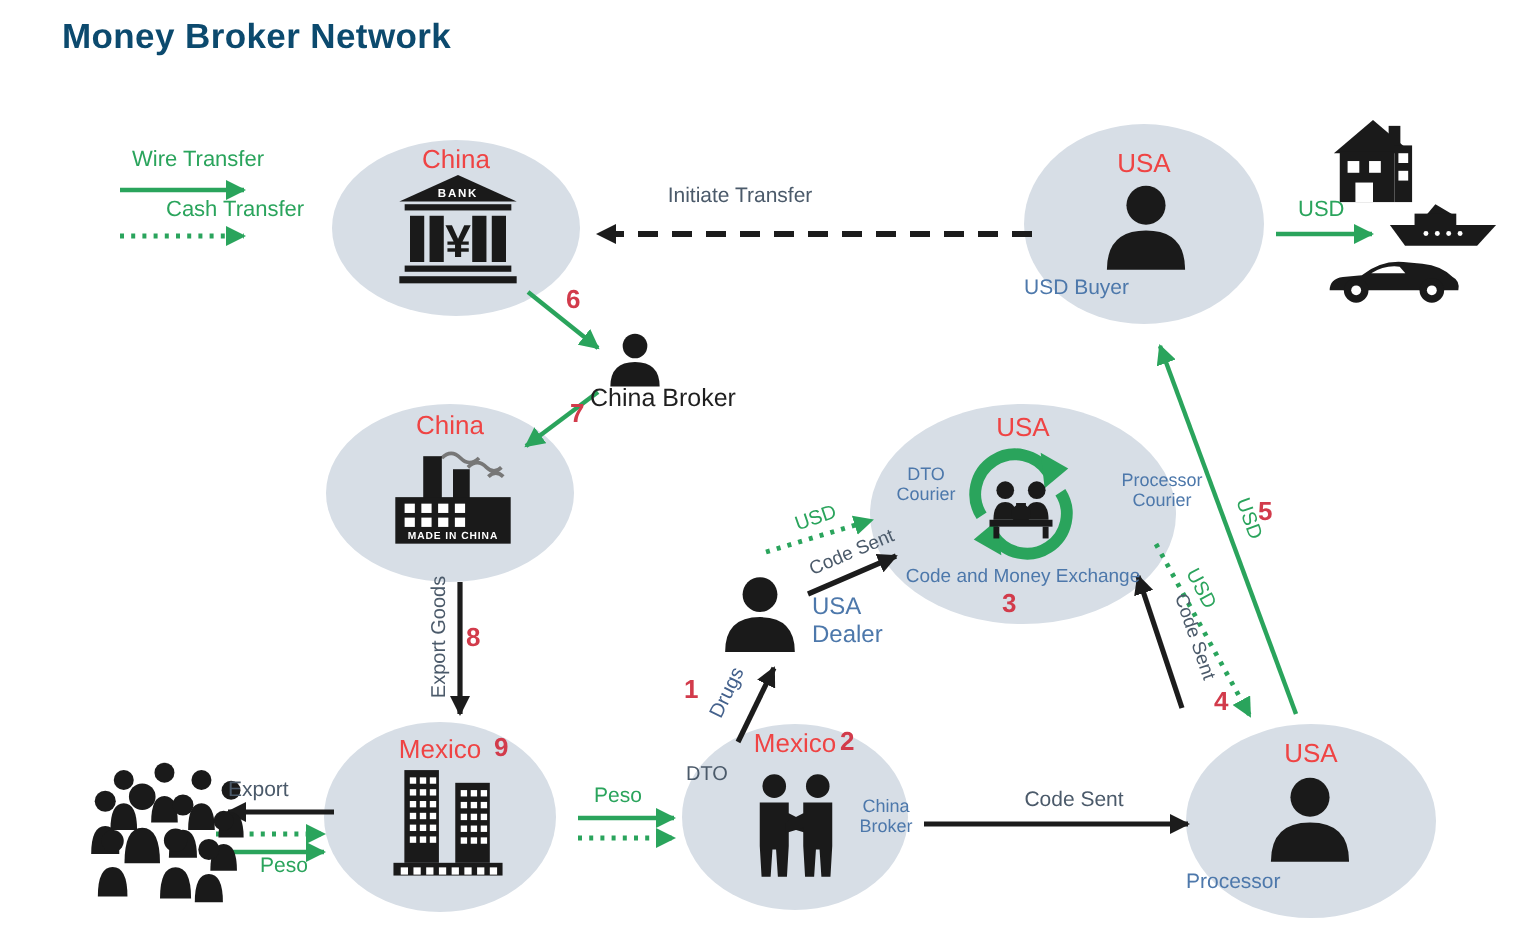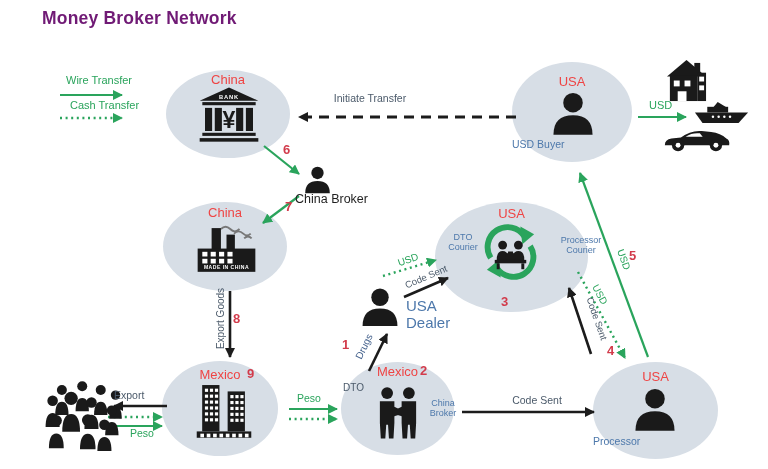--- a/index.html
+++ b/index.html
@@ -1,17 +1,17 @@
 <!DOCTYPE html>
 <html><head>
 <meta charset="utf-8">
 <style>
   html,body{margin:0;padding:0;background:#fff;}
   .stage{position:relative;width:768px;height:469px;background:#ffffff;font-family:"Liberation Sans",sans-serif;overflow:hidden;}
-  .title{position:absolute;left:42px;top:8px;font-size:17.5px;font-weight:700;color:#701a75;letter-spacing:.2px;}
+  .title{position:absolute;left:31px;top:8px;font-size:17.5px;font-weight:700;color:#0c4a6e;letter-spacing:.2px;}
   .ellipse{position:absolute;background:#d7dee6;border-radius:50%;}
   .lbl{position:absolute;white-space:nowrap;font-size:10.5px;}
   .green{color:#2aa45c;}
   .slate{color:#4b5a6a;}
   .blue{color:#4d78ab;}
   .dblue{color:#44618c;}
   .center{text-align:center;}
   .wrap{white-space:normal;line-height:1.15;}
   .num{position:absolute;color:#d23b4b;font-size:13px;font-weight:700;white-space:nowrap;}
   .ntitle{position:absolute;text-align:center;color:#ef4444;font-size:13px;white-space:nowrap;}
@@ -21,21 +21,21 @@
   .overlay{position:absolute;left:0;top:0;pointer-events:none;}
 </style>
 </head>
 <body>
 
 <div class="stage">
 
   <div class="title">Money Broker Network</div>
 
   <div class="lbl green" style="left:66px;top:74px;font-size:11px;">Wire Transfer</div>
-  <div class="lbl green" style="left:70px;top:99px;font-size:11px;">Cash Transfer</div>
+  <div class="lbl green" style="left:83px;top:99px;font-size:11px;">Cash Transfer</div>
 
   <div class="ellipse" style="left:166px;top:70px;width:124px;height:88px;"></div>
   <div class="ellipse" style="left:512px;top:62px;width:120px;height:100px;"></div>
   <div class="ellipse" style="left:163px;top:202px;width:124px;height:89px;"></div>
   <div class="ellipse" style="left:162px;top:361px;width:116px;height:95px;"></div>
   <div class="ellipse" style="left:341px;top:362px;width:113px;height:93px;"></div>
   <div class="ellipse" style="left:435px;top:202px;width:153px;height:110px;"></div>
   <div class="ellipse" style="left:593px;top:362px;width:125px;height:97px;"></div>
 
   <svg class="overlay" width="768" height="469" viewBox="0 0 768 469">
@@ -241,21 +241,21 @@
   </svg>
   <div class="lbl blue wrap center" style="left:427px;top:398px;width:32px;font-size:9px;">China Broker</div>
 
   <div class="lbl dblue center rot" style="left:345px;top:341px;width:38px;font-size:10px;transform:rotate(-64deg);">Drugs</div>
   <div class="num" style="left:342px;top:337px;">1</div>
 
   <svg class="icon" style="left:359px;top:286px;" width="42" height="41" viewBox="0 0 40 40">
     <circle cx="20" cy="11" r="8.5" fill="#1a1a1a"></circle>
     <path d="M3,39 Q3,22 20,22 Q37,22 37,39 Z" fill="#1a1a1a"></path>
   </svg>
-  <div class="lbl blue wrap" style="left:406px;top:297px;width:36px;font-size:15px;">USA Dealer</div>
+  <div class="lbl blue wrap" style="left:406px;top:297px;width:36px;font-size:12px;">USA Dealer</div>
   <div class="lbl slate center rot" style="left:397px;top:271px;width:58px;font-size:9.5px;transform:rotate(-23deg);">Code Sent</div>
   <div class="lbl green center rot" style="left:393px;top:254px;width:30px;font-size:10px;transform:rotate(-19deg);">USD</div>
 
   <div class="ntitle" style="left:435px;top:206px;width:153px;">USA</div>
   <div class="lbl blue wrap center" style="left:440px;top:232px;width:46px;font-size:9px;">DTO Courier</div>
   <div class="lbl blue wrap center" style="left:534px;top:235px;width:54px;font-size:9px;margin-left:20px;">Processor Courier</div>
   <svg class="icon" style="left:479px;top:222px;" width="63" height="60" viewBox="0 0 64 60">
     <path d="M12,36 A20,20 0 0 1 46,14" fill="none" stroke="#2aa45c" stroke-width="6"></path>
     <polygon points="42,4 56,12 44,22" fill="#2aa45c"></polygon>
     <path d="M52,24 A20,20 0 0 1 18,46" fill="none" stroke="#2aa45c" stroke-width="6"></path>
@@ -265,20 +265,21 @@
       <path d="M18,38 Q18,29 24,29 Q30,29 30,38 Z"></path>
       <circle cx="40" cy="23" r="4.5"></circle>
       <path d="M34,38 Q34,29 40,29 Q46,29 46,38 Z"></path>
       <rect x="29.5" y="29.5" width="5" height="3"></rect>
       <circle cx="32" cy="35" r="5"></circle>
       <rect x="16" y="38" width="32" height="3.5"></rect>
       <rect x="18" y="41.5" width="3" height="6"></rect>
       <rect x="43" y="41.5" width="3" height="6"></rect>
     </g>
   </svg>
+  <div class="lbl blue center" style="left:435px;top:283px;width:153px;font-size:9.5px;">Code and Money Exchange</div>
   <div class="num" style="left:501px;top:294px;">3</div>
 
   <div class="lbl slate center" style="left:505px;top:394px;width:64px;">Code Sent</div>
 
   <div class="lbl slate center rot" style="left:569px;top:313px;width:56px;font-size:9.5px;transform:rotate(71deg);">Code Sent</div>
   <div class="num" style="left:607px;top:343px;">4</div>
   <div class="lbl green center rot" style="left:586px;top:289px;width:28px;font-size:10px;transform:rotate(62deg);">USD</div>
   <div class="lbl green center rot" style="left:610px;top:254px;width:28px;font-size:10px;transform:rotate(70deg);">USD</div>
   <div class="num" style="left:629px;top:248px;">5</div>
 

